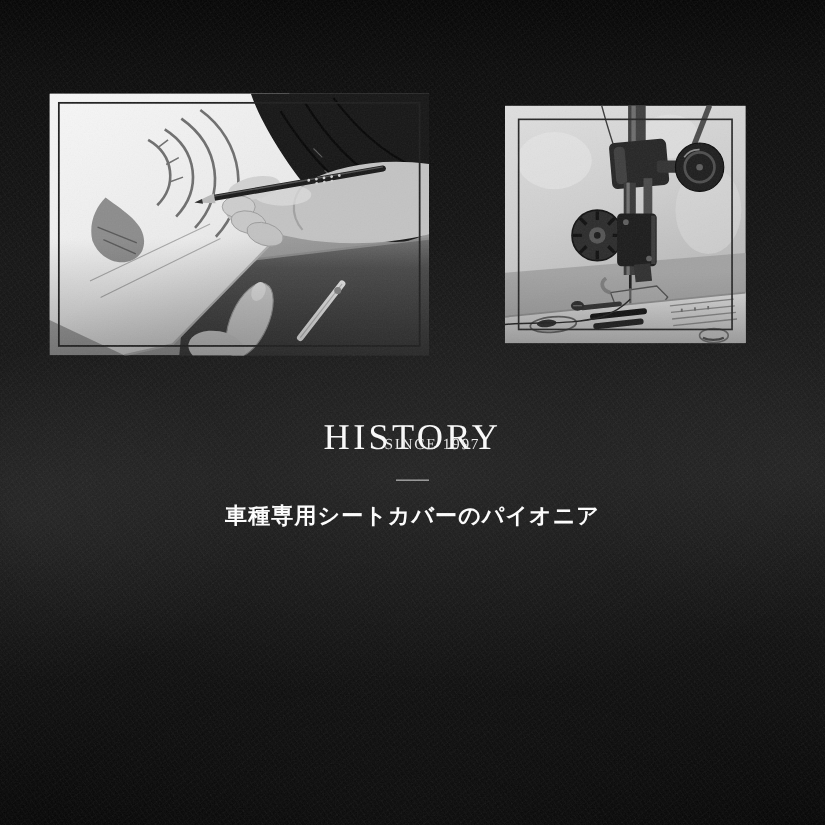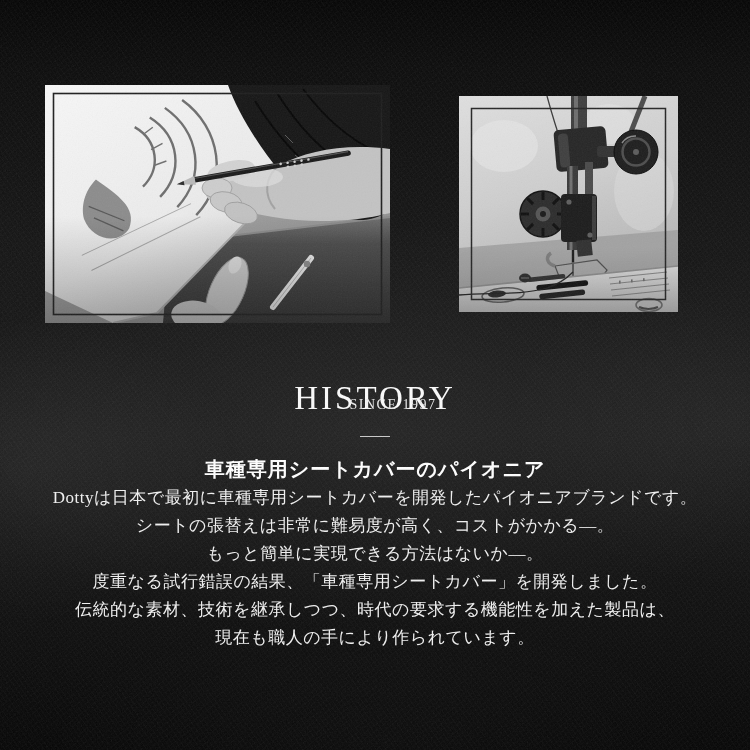--- a/index.html
+++ b/index.html
@@ -240,28 +240,20 @@
 
       <rect x="12.5" y="12.5" width="194" height="191" fill="none" stroke="#262626" stroke-width="1.5"></rect>
     </svg>
   </div>
 
   <h1 class="title">HISTORY</h1>
   <div class="subtitle">SINCE 1997</div>
   <div class="divider"></div>
   <h2 class="heading">車種専用シートカバーのパイオニア</h2>
 
-  <div class="body-text">
-    <p>Dottyは日本で最初に車種専用シートカバーを開発したパイオニアブランドです。</p>
-    <p>シートの張替えは非常に難易度が高く、コストがかかる―。</p>
-    <p>もっと簡単に実現できる方法はないか―。</p>
-    <p>度重なる試行錯誤の結果、「車種専用シートカバー」を開発しました。</p>
-    <p>伝統的な素材、技術を継承しつつ、時代の要求する機能性を加えた製品は、</p>
-    <p>現在も職人の手により作られています。</p>
-  </div>
 
   <svg class="grain" width="750" height="750">
     <filter id="grainF">
       <feTurbulence type="fractalNoise" baseFrequency="0.8" numOctaves="2" stitchTiles="stitch"></feTurbulence>
       <feColorMatrix type="saturate" values="0"></feColorMatrix>
     </filter>
     <rect width="750" height="750" filter="url(#grainF)" opacity="0.08"></rect>
   </svg>
 
 </div>

